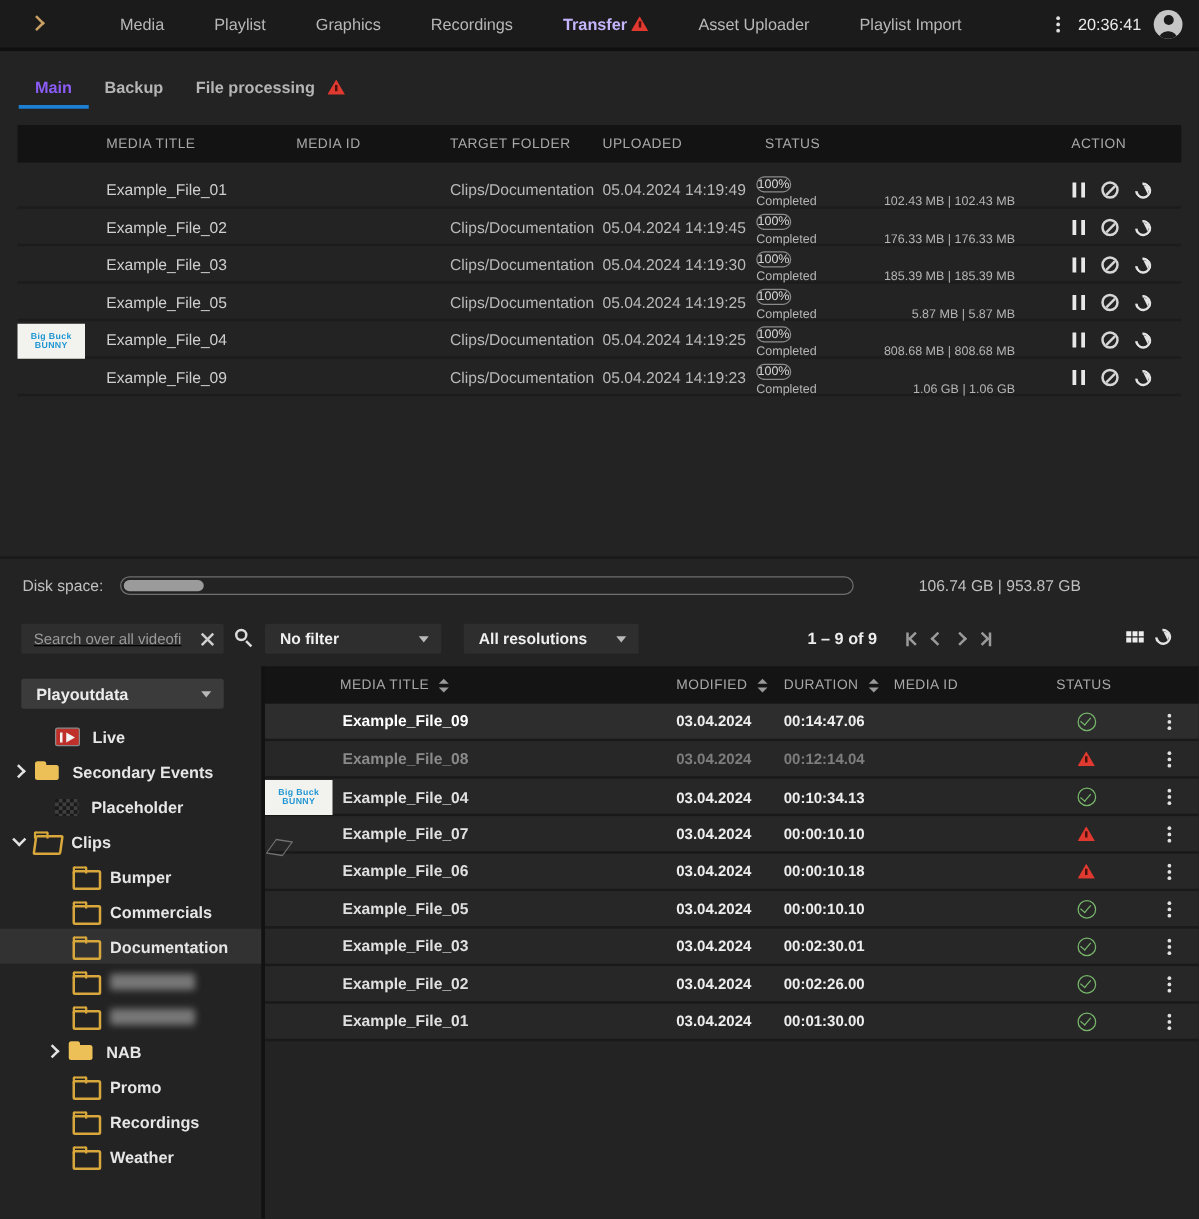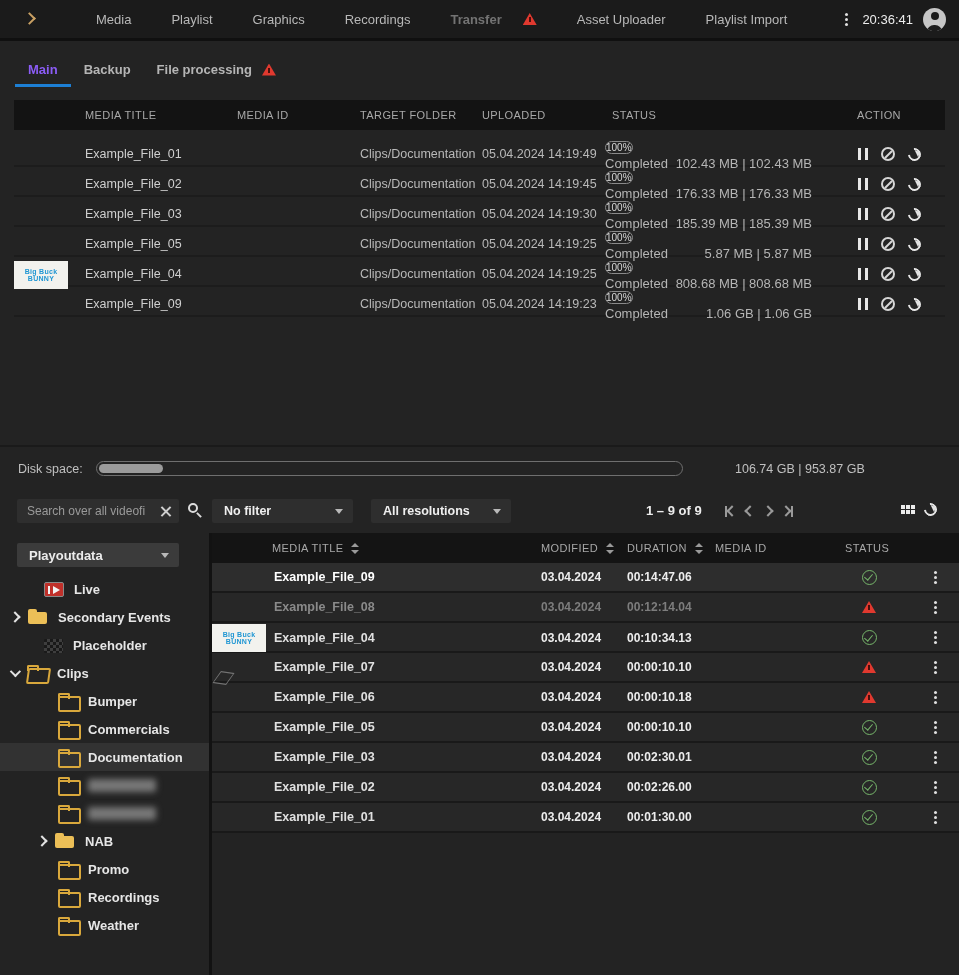--- a/index.html
+++ b/index.html
@@ -4,21 +4,21 @@
 <style>
   * { margin:0; padding:0; box-sizing:border-box; }
   html,body { width:959px; height:975px; background:#232323; font-family:"Liberation Sans",sans-serif; overflow:hidden; }
   .app { position:relative; width:959px; height:975px; background:#232323; }
 
   
   .topnav { position:absolute; top:0; left:0; width:959px; height:41px; background:#1b1b1b; border-bottom:3px solid #101010; }
   .nav-expand { position:absolute; left:25px; top:14px; width:9px; height:9px; border-right:2.5px solid #c9a063; border-bottom:2.5px solid #c9a063; transform:rotate(-45deg); }
   .navlist { position:absolute; left:96px; top:0; height:38px; display:flex; align-items:center; gap:40px; }
   .navitem { font-size:13px; color:#b8b8b8; white-space:nowrap; cursor:default; }
-  .navitem.active { color:#737373; font-weight:700; display:flex; align-items:center; gap:21px; }
+  .navitem.active { color:#c4b5fd; font-weight:700; display:flex; align-items:center; gap:3px; }
   .nav-right { position:absolute; right:13px; top:0; height:38px; display:flex; align-items:center; gap:10px; }
   .kebab { width:3px; height:3px; border-radius:50%; background:#e0e0e0; box-shadow:0 -5px 0 #e0e0e0, 0 5px 0 #e0e0e0; margin:0 4px; }
   .clock { font-size:13px; color:#ececec; }
   .avatar { width:23px; height:23px; border-radius:50%; background:#c6c6c6; position:relative; overflow:hidden; }
   .avatar::before { content:""; position:absolute; top:4px; left:7.5px; width:8px; height:8px; border-radius:50%; background:#1b1b1b; }
   .avatar::after { content:""; position:absolute; bottom:-3px; left:4px; width:15px; height:9px; border-radius:7px 7px 0 0; background:#1b1b1b; }
 
   
   .warn-icon { display:inline-block; width:14px; height:12px; background:#e0392f; clip-path:polygon(50% 0,100% 100%,0 100%); position:relative; flex:none; }
   .warn-icon::after { content:""; position:absolute; left:6px; top:4px; width:2px; height:5px; background:#4a100c; }
@@ -42,41 +42,41 @@
   .t-sky { background:linear-gradient(180deg,#235e8d 0%,#4b88b2 50%,#c7d3d8 78%,#7fa6bc 100%); }
   .t-red { background:radial-gradient(ellipse at 30% 65%, #7c1120 0%, #3a0810 55%, #140305 100%); }
   .t-bbb { background:#f2f2ee; display:flex; flex-direction:column; align-items:center; justify-content:center; }
   .t-bbb span { font-size:7px; font-weight:700; color:#1f96d3; line-height:7px; letter-spacing:.3px; }
   .t-wire::after { content:""; position:absolute; left:4px; top:5px; width:13px; height:10px; border:1px solid #8d8d8d; opacity:.75; transform:skewX(-30deg) rotate(8deg); }
   .t-caspar { background:radial-gradient(circle at 55% 42%, #85b9ea 0%, #3566ad 35%, #122a5e 68%, #05070e 100%); }
   .c-title { font-size:12.5px; color:#cfcfcf; white-space:nowrap; }
   .c-mid, .c-target, .c-date { font-size:12.5px; color:#b9b9b9; white-space:nowrap; }
   .c-status { padding-left:5px; }
   .pbar { width:205px; height:13px; border:1px solid #8a8a8a; border-radius:7px; font-size:10px; color:#d8d8d8; text-align:center; line-height:12px; margin-top:1px; }
-  .pline { width:207px; display:flex; justify-content:space-between; font-size:13px; color:#b5b5b5; margin-top:1px;text-align:center; }
+  .pline { width:207px; display:flex; justify-content:space-between; font-size:10px; color:#b5b5b5; margin-top:1px;text-align:center; }
   .c-action { display:flex; align-items:center; gap:13px; padding-left:43px; }
   .pause-icon { width:10px; height:12px; border-left:3px solid #e8e8e8; border-right:3px solid #e8e8e8; }
   .block-icon { width:14px; height:14px; border:2px solid #d6d6d6; border-radius:50%; position:relative; overflow:hidden; }
   .block-icon::after { content:""; position:absolute; left:4px; top:-2px; width:2px; height:16px; background:#d6d6d6; transform:rotate(45deg); }
   .refresh-icon { width:13px; height:13px; border:2px solid #e3e3e3; border-radius:50%; border-left-color:transparent; transform:rotate(40deg); position:relative; }
   .refresh-icon::after { content:""; position:absolute; top:-5px; right:-2px; border:4px solid transparent; border-bottom-color:#e3e3e3; transform:rotate(24deg); }
 
   
   .disk { position:absolute; top:404px; left:0; width:959px; height:45px; border-top:2px solid #1a1a1a; display:flex; align-items:center; }
   .disk-label { margin-left:18px; font-size:12.5px; color:#c0c0c0; width:68px; }
   .disk-bar { margin-left:10px; width:587px; height:15px; border:1px solid #6f6f6f; border-radius:8px; position:relative; }
   .disk-fill { position:absolute; left:2px; top:2px; bottom:2px; width:11%; background:#9b9b9b; border-radius:6px; }
   .disk-pct { position:absolute; inset:0; text-align:center; font-size:10.5px; font-weight:700; color:#fff; line-height:14px; }
   .disk-usage { margin-left:52px; font-size:12.5px; color:#c0c0c0; }
 
   
   .lower { position:absolute; top:490px; left:0; width:959px; height:485px; background:#232323; }
   .vdivider { position:absolute; left:209px; top:43px; width:3px; bottom:0; background:#121212; }
 
-  .searchbox { position:absolute; left:17px; top:9px; width:162px; height:24px; background:#2e2e2e; border-radius:2px; display:flex; align-items:center; }
+  .searchbox { position:absolute; left:17px; top:9px; width:162px; height:24px; background:#2e2e2e; border-radius:2px; display:flex; align-items:center;text-decoration:underline; }
   .searchbox input { flex:1; min-width:0; background:transparent; border:0; outline:none; color:#cfcfcf; font-size:12px; padding-left:10px; font-family:"Liberation Sans",sans-serif; }
   .searchbox input::placeholder { color:#9a9a9a; }
   .clear-x { width:11px; height:11px; position:relative; margin:0 8px 0 2px; flex:none; cursor:pointer; }
   .clear-x::before,.clear-x::after { content:""; position:absolute; left:5px; top:-1px; width:2px; height:13px; background:#cfcfcf; }
   .clear-x::before { transform:rotate(45deg); } .clear-x::after { transform:rotate(-45deg); }
   .search-icon { position:absolute; left:188px; top:13px; width:10px; height:10px; border:2px solid #dcdcdc; border-radius:50%; }
   .search-icon::after { content:""; position:absolute; left:8px; top:7px; width:2px; height:6px; background:#dcdcdc; transform:rotate(-45deg); }
   .select { position:absolute; top:9px; height:24px; background:#2e2e2e; border-radius:2px; display:flex; align-items:center; padding:0 10px 0 12px; font-size:12.5px; font-weight:700; color:#efefef; }
   .sel-filter { left:212px; width:141px; }
   .sel-res { left:371px; width:140px; }

